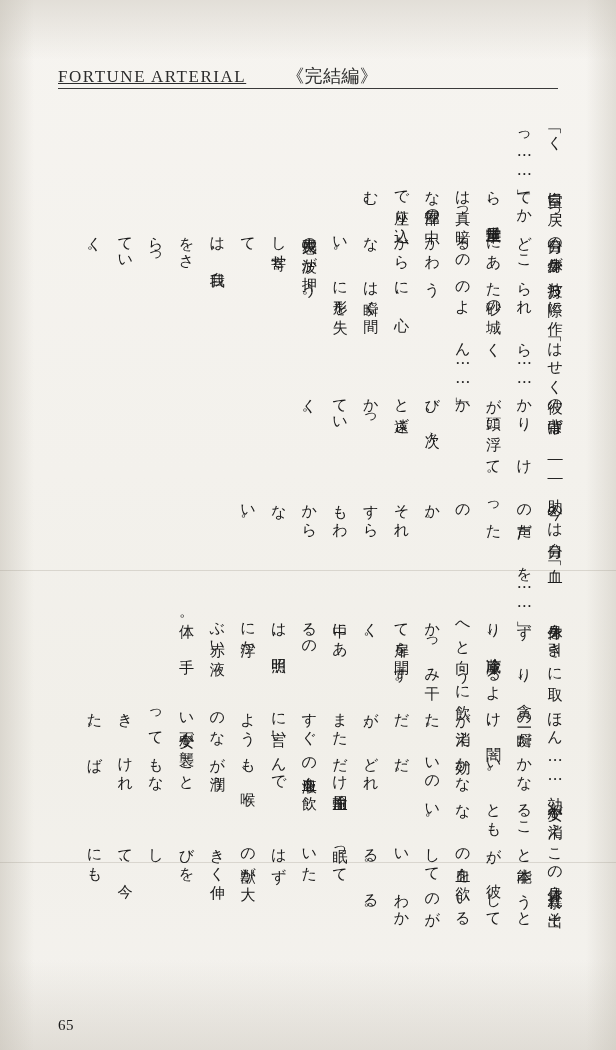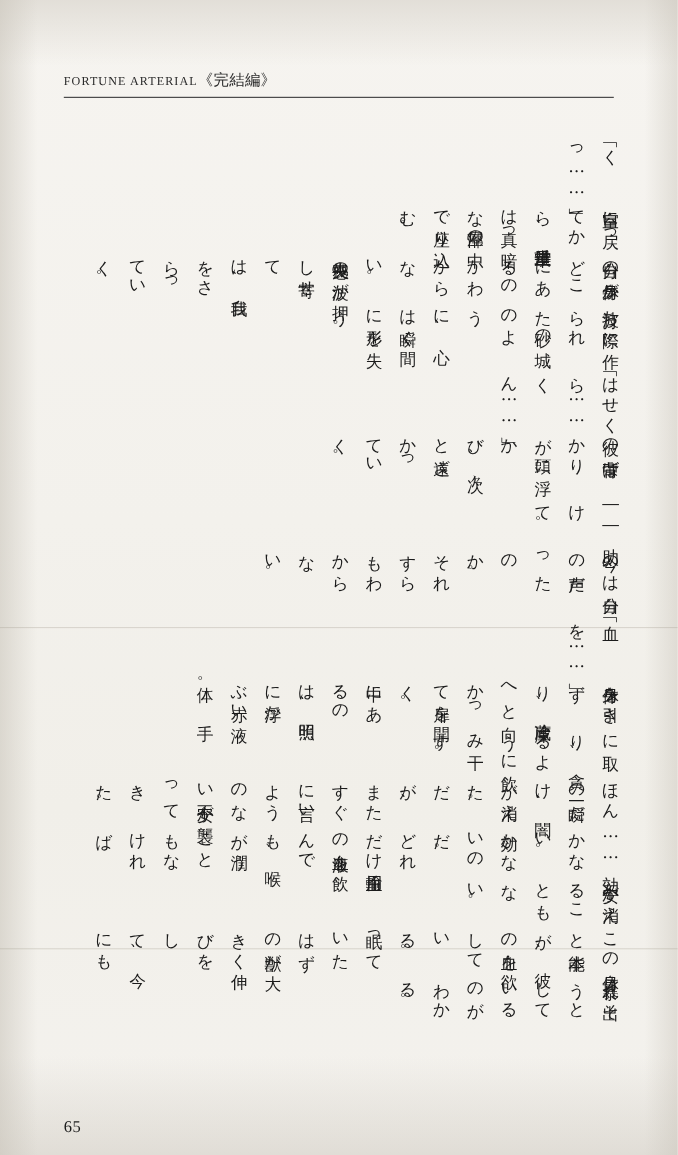--- a/index.html
+++ b/index.html
@@ -65,26 +65,28 @@
     top: 64px;
     left: 58px;
     right: 58px;
     font-size: 13.5px;
     letter-spacing: 0.06em;
     color: #2b2b2b;
     white-space: nowrap;
   }
   .running-head .series {
     font-family: "Liberation Serif", "DejaVu Serif", serif;
-    font-size: 11px;
+    font-size: 17px;
     letter-spacing: 0.09em;
+    text-decoration: underline;
   }
   .running-head .volume {
-    font-size: 14px;
+    font-size: 18px;
     letter-spacing: 0.02em;
+    margin-left: 40px;
   }
   .head-rule {
     position: absolute;
     top: 88px;
     left: 58px;
     right: 58px;
     height: 1px;
     background: #3a3a3a;
   }
 

